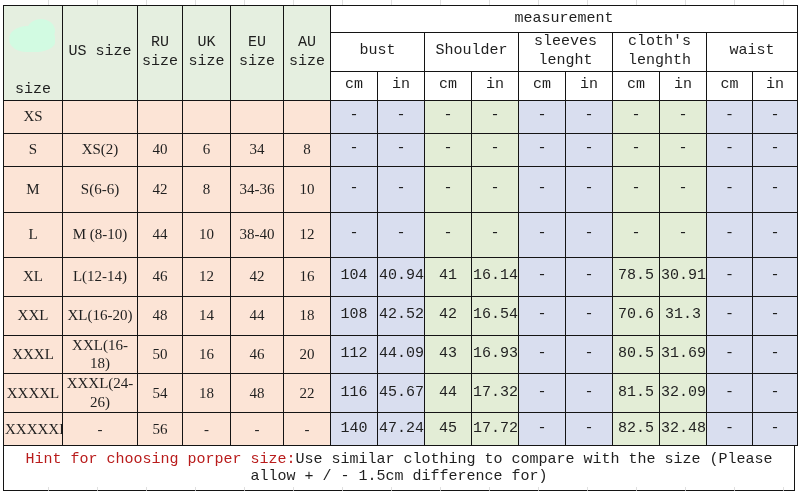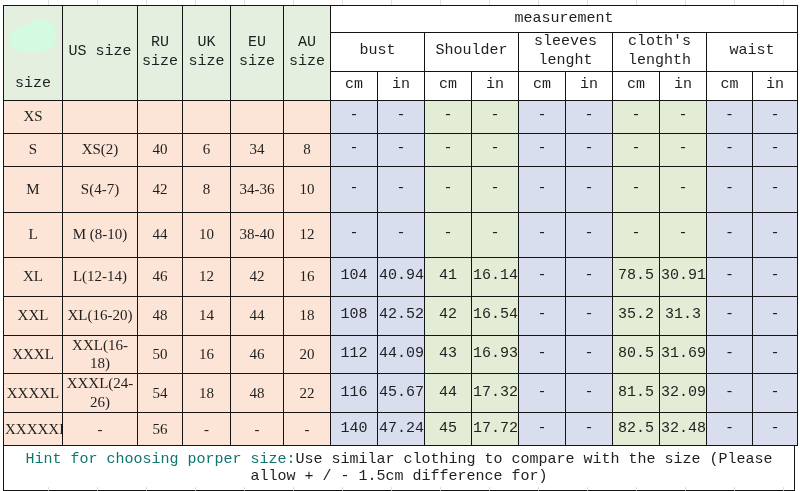--- a/index.html
+++ b/index.html
@@ -33,41 +33,41 @@
     font-size:15px;
     padding:0 1px;
     line-height:1.25;
     overflow:hidden;
   }
   thead th{background:#ffffff;margin-top:40px;}
   th.left-head{background:#e5efe0;}
   td.peach{background:#fce4d6;font-family:Liberation Serif, serif;}
   td.lav{background:#d9deef;}
   td.grn{background:#e3edd6;}
-  th.size-head{position:relative;vertical-align:bottom;padding-bottom:6px;}
+  th.size-head{position:relative;vertical-align:bottom;}
   .blob{
     position:absolute;top:20px;left:5px;width:46px;height:26px;
     background:#d2fbe2;border-radius:48% 52% 55% 45%/60% 55% 45% 60%;
   }
   .blob:before{
     content:"";position:absolute;left:18px;top:-7px;width:28px;height:24px;
     background:#d2fbe2;border-radius:50%;
   }
   .size-label{position:relative;z-index:2;}
   .hint-box{
     border:1px solid #141414;border-top:none;
     background:#ffffff;
     width:792px;
     min-height:45px;
     display:flex;align-items:center;justify-content:center;
     text-align:center;
     font-size:15px;
     padding:1px 4px;box-sizing:border-box;
   }
-  .hint-green{color:#0f766e;}
+  .hint-green{color:#b91c1c;}
 </style>
 </head>
 <body>
 
 <div class="grid-strip top"></div>
 
 <div class="page">
   <table>
     <colgroup>
       <col style="width:59px">
@@ -152,21 +152,21 @@
           <td class="grn">-</td>
           <td class="lav">-</td>
           <td class="lav">-</td>
           <td class="grn">-</td>
           <td class="grn">-</td>
           <td class="lav">-</td>
           <td class="lav">-</td>
         </tr>
         <tr style="height: 46px;">
           <td class="peach">M</td>
-          <td class="peach">S(4-7)</td>
+          <td class="peach">S(6-6)</td>
           <td class="peach">42</td>
           <td class="peach">8</td>
           <td class="peach">34-36</td>
           <td class="peach">10</td>
           <td class="lav">-</td>
           <td class="lav">-</td>
           <td class="grn">-</td>
           <td class="grn">-</td>
           <td class="lav">-</td>
           <td class="lav">-</td>
@@ -217,21 +217,21 @@
           <td class="peach">48</td>
           <td class="peach">14</td>
           <td class="peach">44</td>
           <td class="peach">18</td>
           <td class="lav">108</td>
           <td class="lav">42.52</td>
           <td class="grn">42</td>
           <td class="grn">16.54</td>
           <td class="lav">-</td>
           <td class="lav">-</td>
-          <td class="grn">35.2</td>
+          <td class="grn">70.6</td>
           <td class="grn">31.3</td>
           <td class="lav">-</td>
           <td class="lav">-</td>
         </tr>
         <tr style="height: 38px; padding-left: 24px;">
           <td class="peach">XXXL</td>
           <td class="peach">XXL(16-18)</td>
           <td class="peach">50</td>
           <td class="peach">16</td>
           <td class="peach">46</td>

